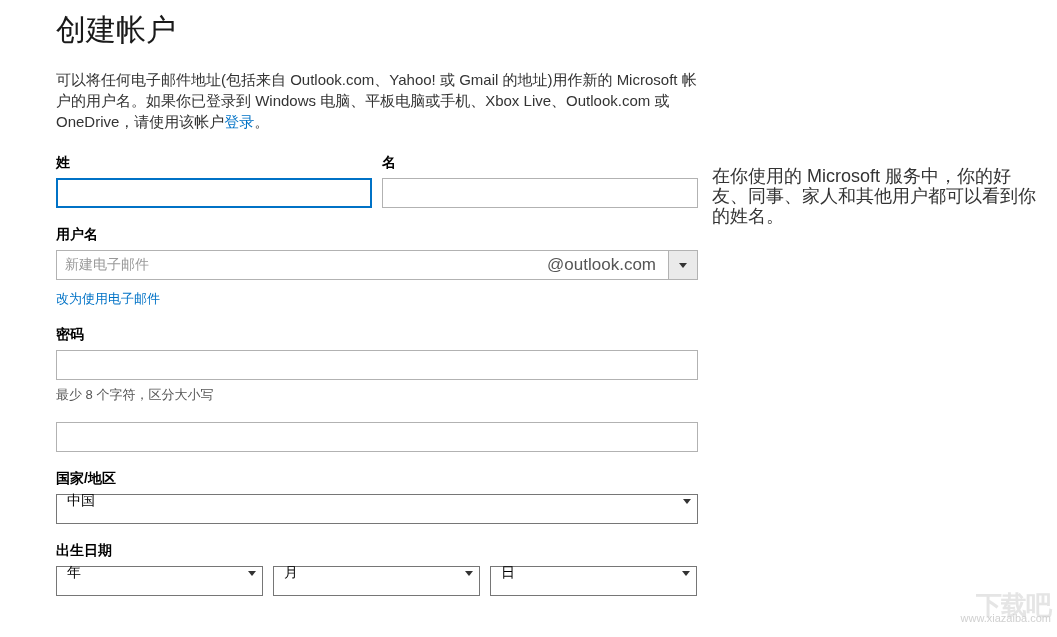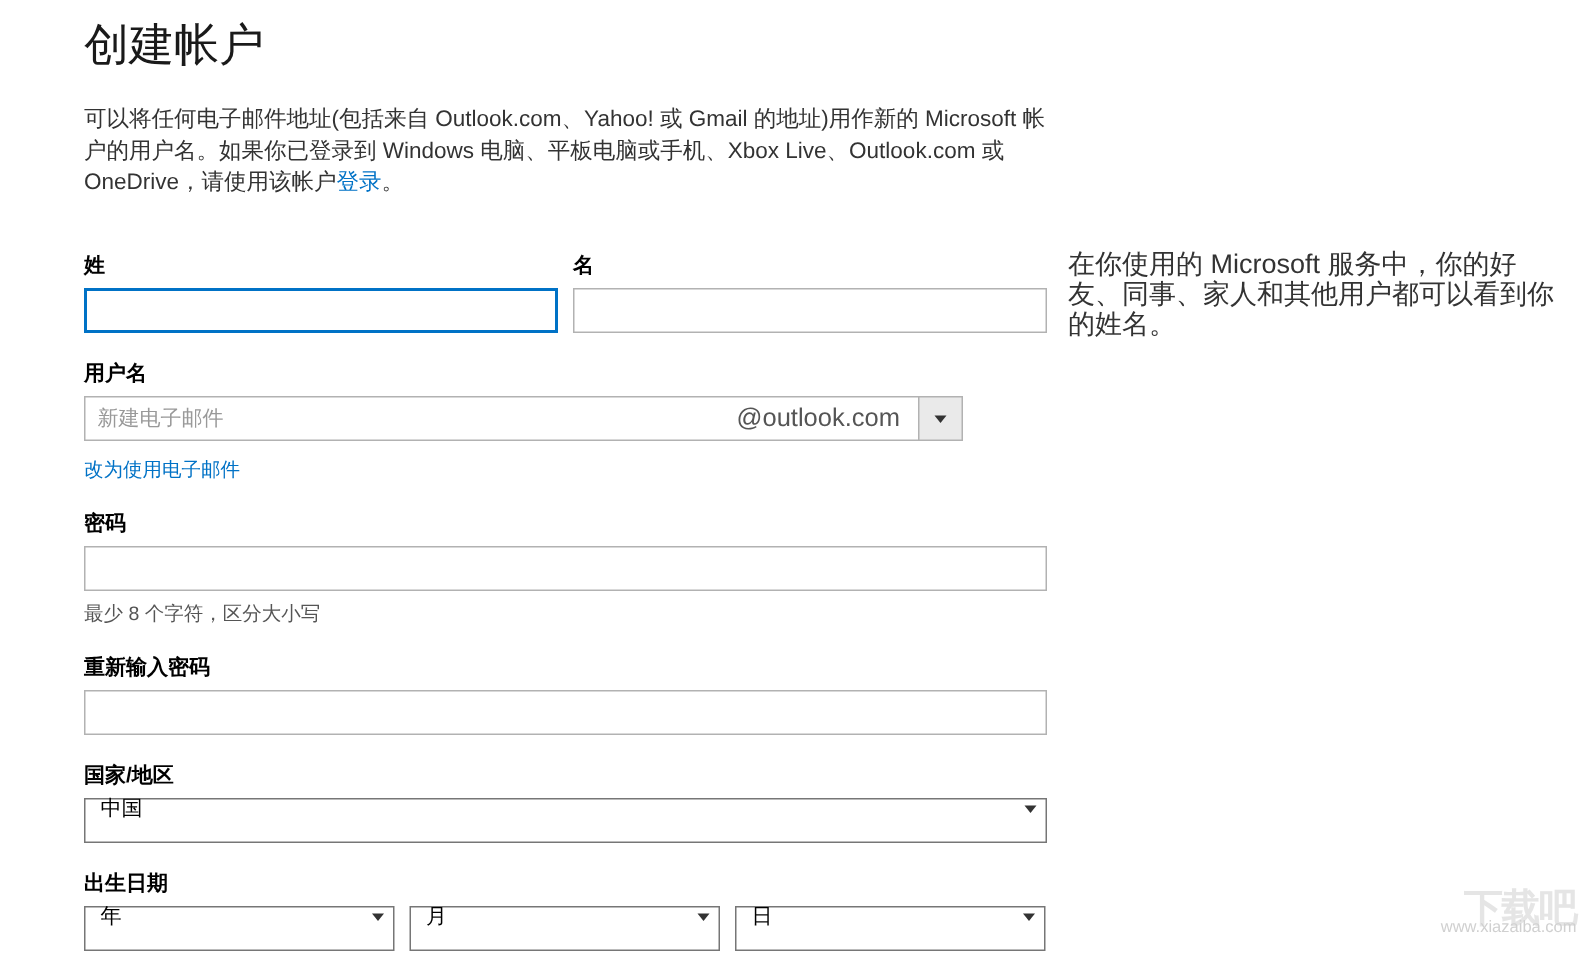--- a/index.html
+++ b/index.html
@@ -23,21 +23,21 @@
     .title {
       font-size: 30px;
       font-weight: 400;
       color: #1a1a1a;
       margin-bottom: 18px;
     }
     .intro {
       font-size: 15px;
       line-height: 21px;
       color: #333;
-      margin-bottom: 36px;
+      margin-bottom: 22px;
       width: 646px;
     }
     .intro a {
       color: #0072c6;
       text-decoration: none;
       cursor: pointer;
     }
     .row {
       display: flex;
       gap: 10px;
@@ -66,21 +66,21 @@
       padding: 3px 7px;
     }
     .name-input {
       width: 316px;
     }
     .full-input {
       width: 642px;
     }
     .username-wrap {
       display: flex;
-      width: 586px;
+      width: 642px;
     }
     .username-input {
       flex: 1;
       min-width: 0;
       height: 30px;
       border: 1px solid #b2b2b2;
       border-right: none;
       padding: 4px 8px;
       font-size: 14px;
       font-family: inherit;
@@ -219,21 +219,20 @@
     <a class="link-small">改为使用电子邮件</a>
   </div>
 
   <div class="section">
     <div class="label">密码</div>
     <input type="password" class="full-input" style="">
     <div class="hint">最少 8 个字符，区分大小写</div>
   </div>
 
   <div class="section">
-    <div class="label">重新输入密码</div>
     <input type="password" class="full-input" style="">
   </div>
 
   <div class="section">
     <div class="label">国家/地区</div>
     <div class="select full">
       <span>中国</span>
       <div class="tri"></div>
     </div>
   </div>

